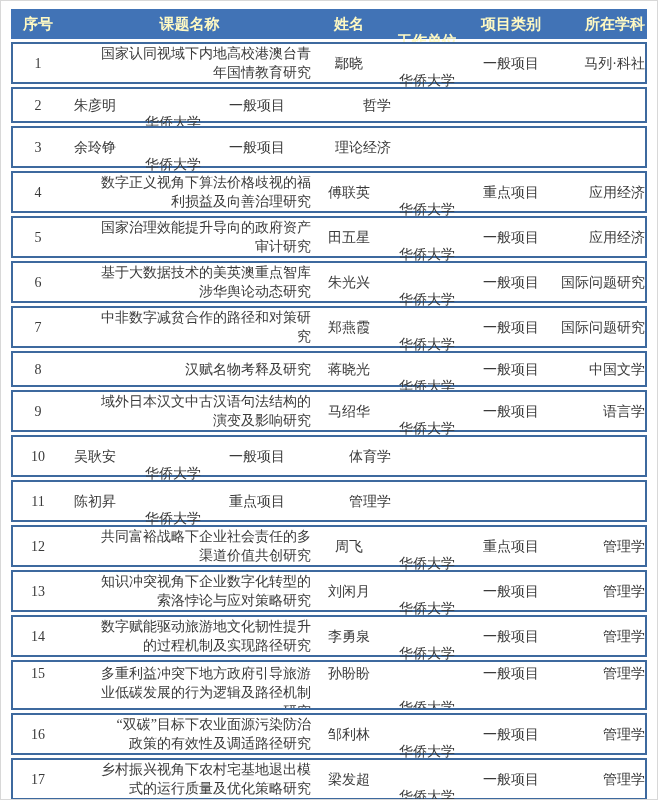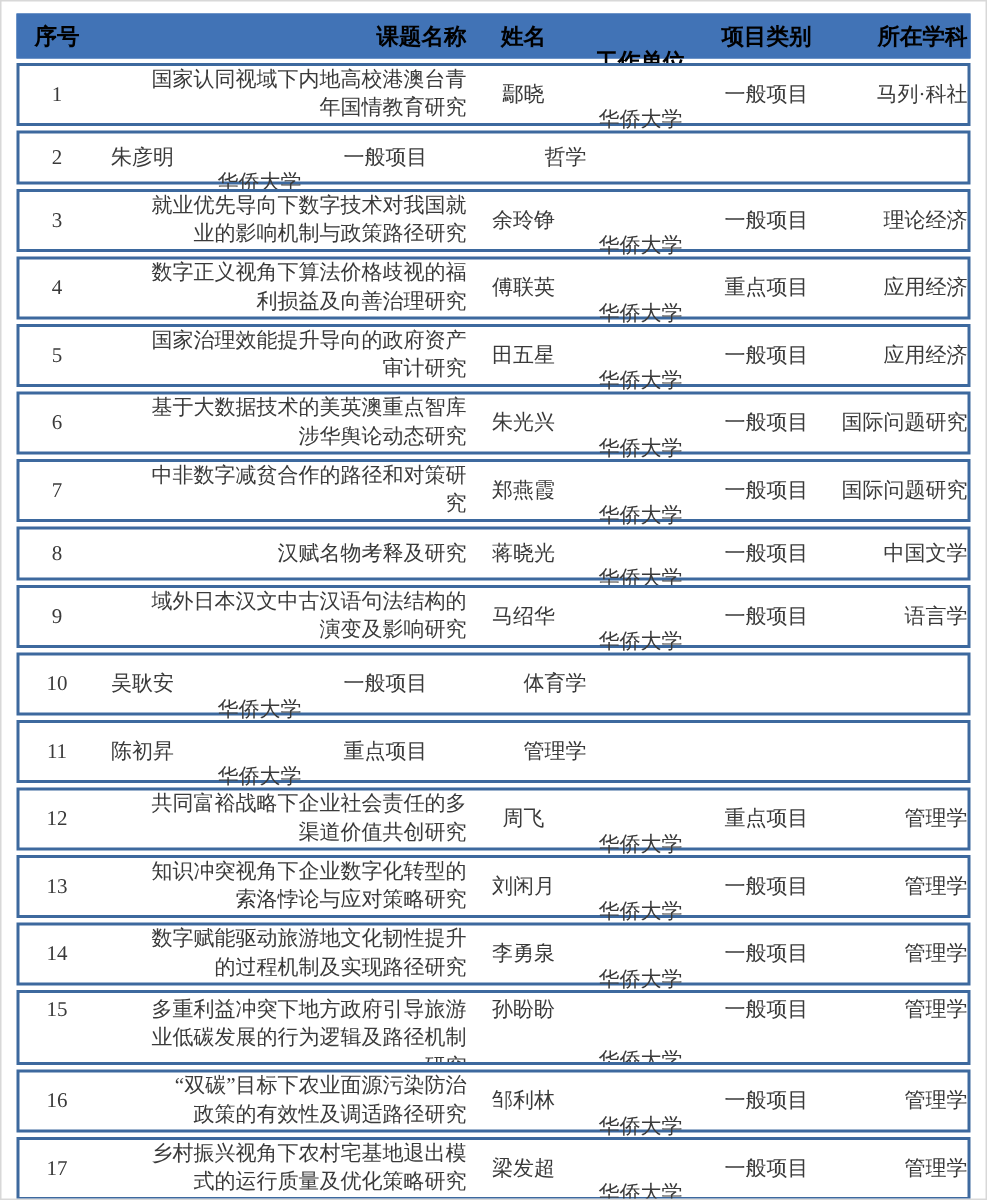--- a/index.html
+++ b/index.html
@@ -17,40 +17,40 @@
     position:absolute;
     left:10px;right:10px;top:8px;
     display:flex;flex-direction:column;
     row-gap:3px;
   }
   .thead{
     display:flex;align-items:center;
     height:30px;box-sizing:border-box;
     background:#4173b6;
     border:2px solid #4173b6;
-    color:#000000;
+    color:#fef9c3;
     font-family:"Liberation Sans","DejaVu Sans",sans-serif;
     font-weight:bold;
     font-size:15px;
   }
   .row{
     display:flex;align-items:center;
     box-sizing:border-box;
     background:#ffffff;
     border:2px solid #3d699e;
     font-size:14px;
     line-height:19px;
   }
   .row.h1{height:36px;}
   .row.h2{height:42px;}
   .row.h3{height:50px;align-items:flex-start;overflow:hidden;padding-top:2px;}
   .c{flex:0 0 auto;text-align:center;}
   .c1{width:50px;}
   .c2{flex:1 1 auto;text-align:right;padding:0 6px 0 5px;white-space:pre-line;}
-  .thead .c2{text-align:right;white-space:normal;}
+  .thead .c2{text-align:center;white-space:normal;}
   .c3{width:64px;}
   .c4{width:92px;margin-top:34px;}
   .c5{width:76px;}
   .c6{width:96px;text-align:right;}
 </style>
 </head>
 <body>
 
 <div class="page">
   <div class="tbl">
@@ -78,22 +78,20 @@
   <div class="row h1">
     <div class="c c1">2</div>
     <div class="c c3">朱彦明</div>
     <div class="c c4">华侨大学</div>
     <div class="c c5">一般项目</div>
     <div class="c c6">哲学</div>
   </div>
 
   <div class="row h2">
     <div class="c c1">3</div>
-    <div class="c c2">就业优先导向下数字技术对我国就
-业的影响机制与政策路径研究</div>
     <div class="c c3">余玲铮</div>
     <div class="c c4">华侨大学</div>
     <div class="c c5">一般项目</div>
     <div class="c c6">理论经济</div>
   </div>
 
   <div class="row h2">
     <div class="c c1">4</div>
     <div class="c c2">数字正义视角下算法价格歧视的福
 利损益及向善治理研究</div>

